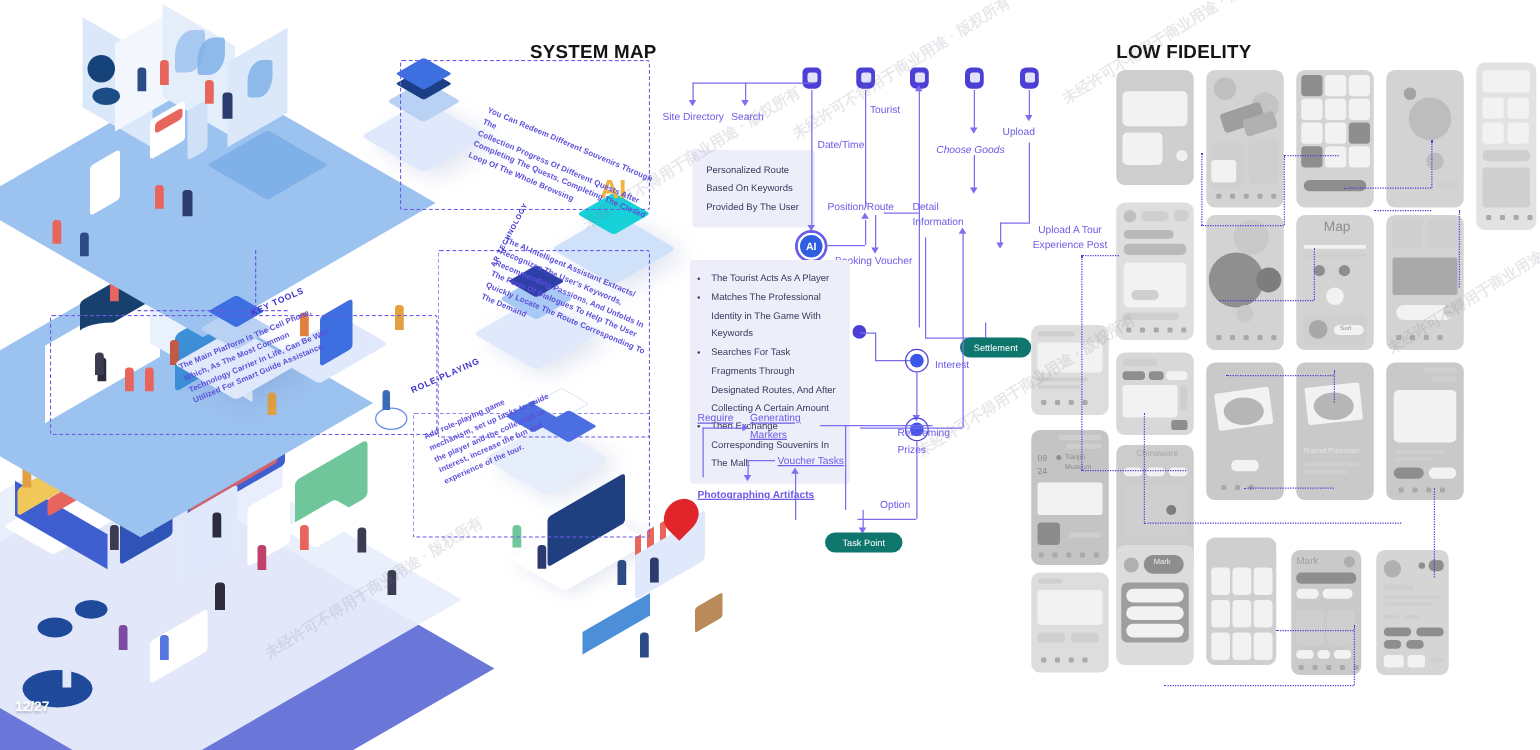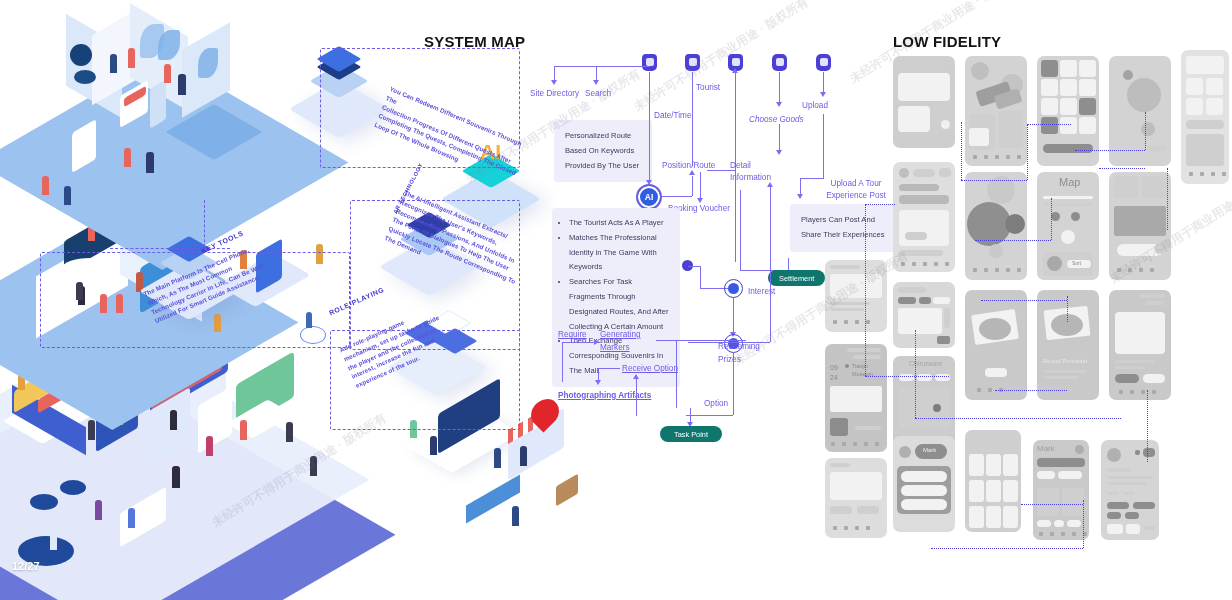--- a/index.html
+++ b/index.html
@@ -376,22 +376,20 @@
     <div class="ln v" style="left:393px;top:72px;height:22px;"></div>
     <div class="arw down" style="left:390px;top:92px;"></div>
     <div class="lbl" style="left:372px;top:100px;">Upload</div>
     <div class="ln v" style="left:393px;top:114px;height:64px;"></div>
     <div class="ln h" style="left:370px;top:178px;width:24px;"></div>
     <div class="ln v" style="left:370px;top:178px;height:18px;"></div>
     <div class="arw down" style="left:367px;top:194px;"></div>
     <div class="lbl w" style="left:388px;top:178px;width:76px;white-space:pre-line;text-align:center;line-height:1.5;">Upload A Tour
 Experience Post</div>
 
-    <div class="note" style="left:360px;top:204px;width:110px;white-space:pre-line;">Players Can Post And
-Share Their Experiences</div>
 
     <div class="pill" style="left:338px;top:270px;">Settlement</div>
 
     <div class="note list" style="left:122px;top:208px;width:128px;">
       <ul>
         <li>The Tourist Acts As A Player</li>
         <li>Matches The Professional Identity in The Game With Keywords</li>
         <li>Searches For Task Fragments Through Designated Routes, And After Collecting A Certain Amount</li>
         <li>Then Exchange Corresponding Souvenirs In The Mall.</li>
       </ul>
@@ -417,21 +415,21 @@
     <div class="lbl u" style="left:128px;top:329px;">Require</div>
     <div class="ln v" style="left:132px;top:342px;height:40px;"></div>
     <div class="ln h" style="left:132px;top:342px;width:34px;"></div>
     <div class="arw right" style="left:164px;top:339px;"></div>
     <div class="lbl u w" style="left:170px;top:328px;width:56px;white-space:pre-line;line-height:1.6;">Generating
 Markers</div>
 
     <div class="ln h" style="left:226px;top:340px;width:90px;"></div>
     <div class="ln v" style="left:246px;top:340px;height:68px;"></div>
 
-    <div class="lbl u" style="left:192px;top:363px;">Receive Option</div>
+    <div class="lbl u" style="left:192px;top:363px;">Voucher Tasks</div>
     <div class="ln h" style="left:168px;top:368px;width:22px;"></div>
     <div class="ln v" style="left:168px;top:368px;height:14px;"></div>
     <div class="arw down" style="left:165px;top:380px;"></div>
     <div class="lbl u" style="left:128px;top:390px;font-weight:bold;">Photographing Artifacts</div>
 
     <div class="ln v" style="left:206px;top:378px;height:38px;"></div>
     <div class="arw up" style="left:203px;top:374px;"></div>
     <div class="lbl" style="left:274px;top:398px;">Option</div>
 
     <div class="ln v" style="left:260px;top:408px;height:16px;"></div>

